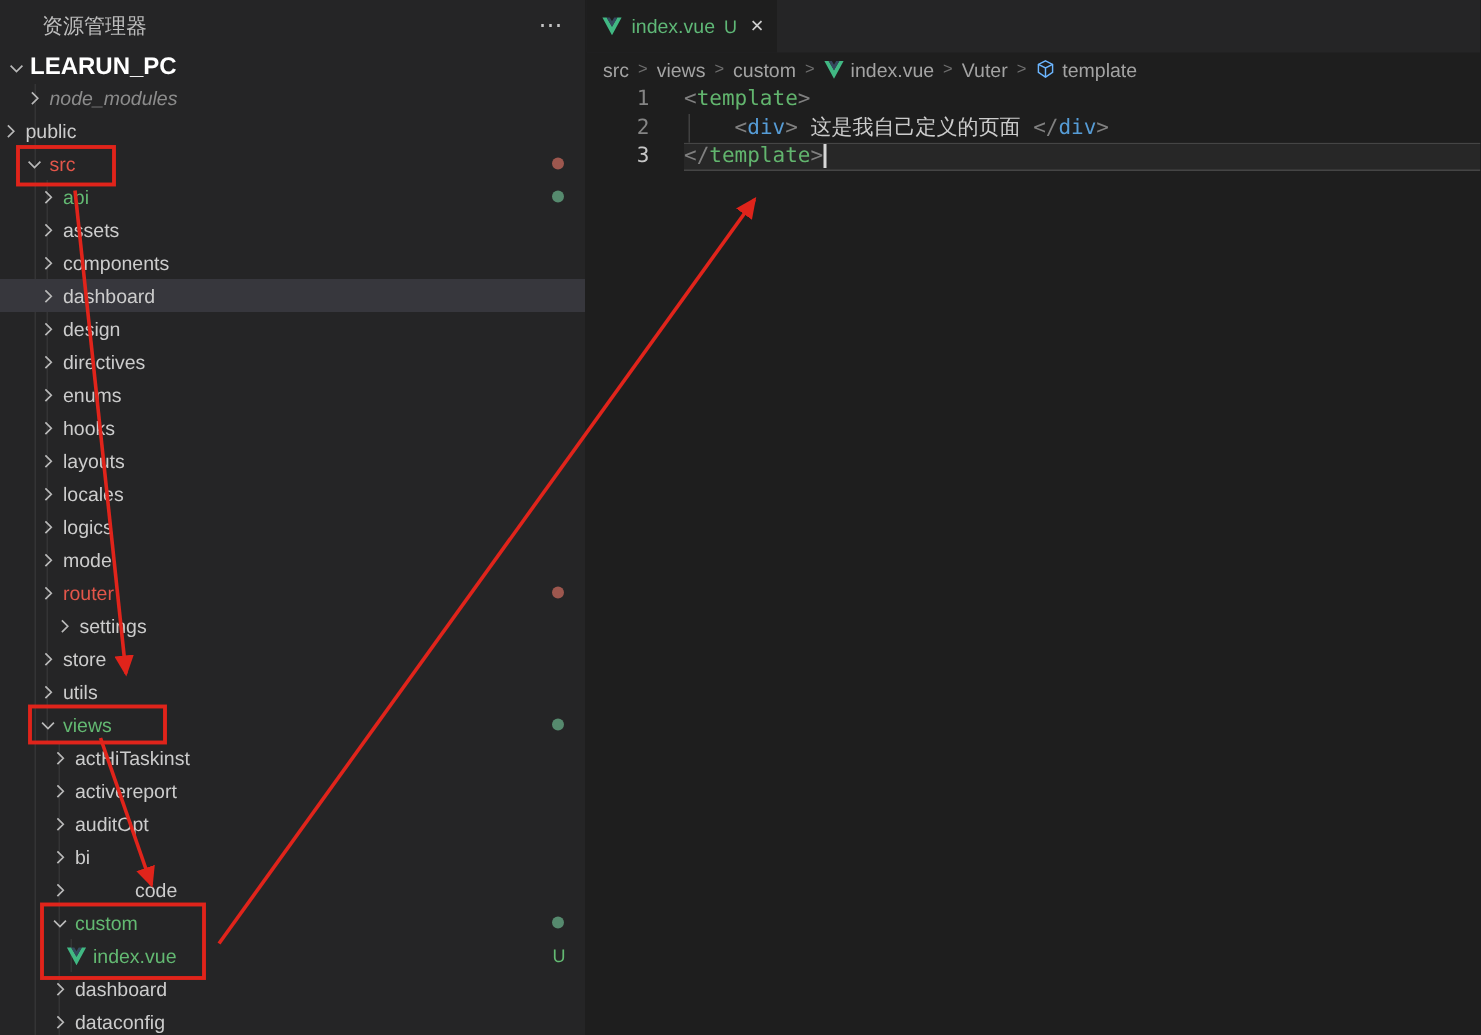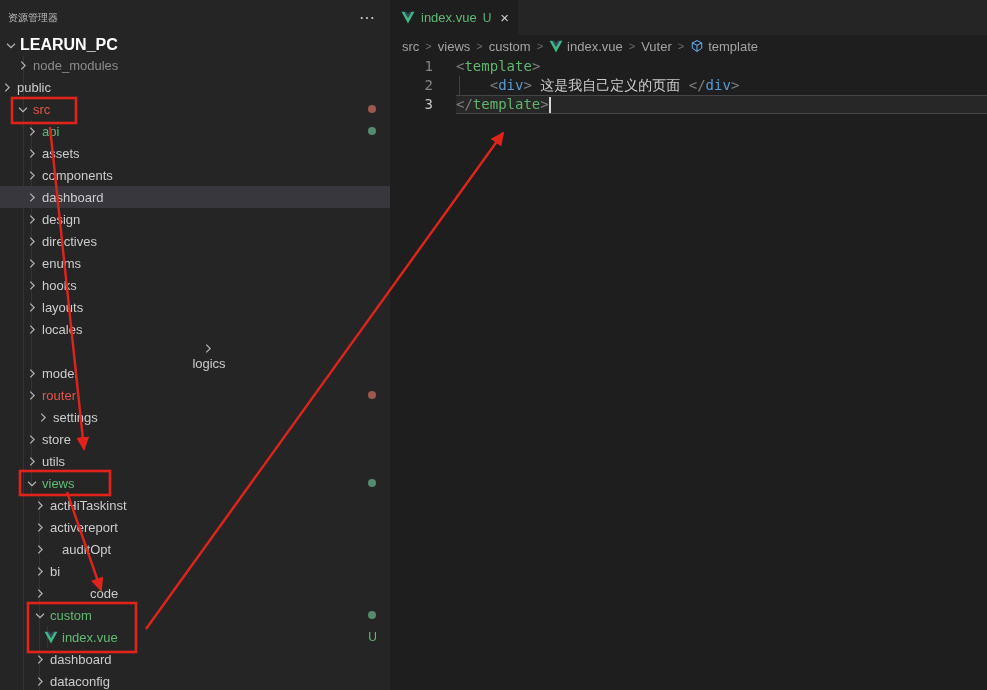--- a/index.html
+++ b/index.html
@@ -4,21 +4,21 @@
 <style>
   * { margin:0; padding:0; box-sizing:border-box; }
   html,body { width:987px; height:690px; overflow:hidden; background:#1e1e1e;
     font-family:"Liberation Sans", sans-serif; }
   .stage { position:relative; width:987px; height:690px; }
 
   
   .sidebar { position:absolute; left:0; top:0; width:390px; height:690px;
     background:#252526; color:#cccccc; }
   .sb-header { position:relative; height:35px; line-height:35px; }
-  .sb-title { position:absolute; left:8px; top:0; font-size:10px; color:#bdbdbd; }
+  .sb-title { position:absolute; left:28px; top:0; font-size:14px; color:#bdbdbd; }
   .sb-more { position:absolute; right:14px; top:0; font-size:16px; color:#c5c5c5;
     letter-spacing:1px; cursor:pointer; }
   .sb-root { position:relative; height:20px; display:flex; align-items:center; }
   .sb-root .twisty { margin-left:4px; }
   .sb-root .lbl { font-weight:bold; font-size:16px; color:#ffffff; margin-left:2px; }
   .tree { position:absolute; left:0; top:54px; width:390px; }
   .tree-row { position:relative; height:22px; display:flex; align-items:center;
     width:390px; font-size:13px; cursor:pointer; }
   .tree-row.selected { background:#37373d; }
   .twisty { width:14px; height:16px; display:inline-flex; align-items:center;
@@ -86,21 +86,21 @@
           </svg>
         </span>
       <span class="lbl">LEARUN_PC</span>
     </div>
 
     <div class="guide" style="left:23px; top:56px; height:634px;"></div>
     <div class="guide" style="left:31px; top:120px; height:374px;"></div>
     <div class="guide" style="left:39px; top:494px; height:196px;"></div>
     <div class="guide" style="left:47px; top:626px; height:22px;"></div>
     <div class="tree" id="tree">
-        <div class="tree-row" style="padding-left: 16px;">
+        <div class="tree-row" style="padding-left: 16px; font-style: italic;">
           <span class="twisty">
             <svg width="15" height="15" viewBox="0 0 16 16">
               <path d="M6 3.5l4.5 4.5L6 12.5" stroke="#b8b8b8" stroke-width="1.3" fill="none"></path>
             </svg>
           </span>
           <span class="lbl c-dim">node_modules</span>
         </div>
         <div class="tree-row" style="">
           <span class="twisty">
             <svg width="15" height="15" viewBox="0 0 16 16">
@@ -192,21 +192,21 @@
           <span class="lbl c-default">layouts</span>
         </div>
         <div class="tree-row" style="padding-left: 25px;">
           <span class="twisty">
             <svg width="15" height="15" viewBox="0 0 16 16">
               <path d="M6 3.5l4.5 4.5L6 12.5" stroke="#b8b8b8" stroke-width="1.3" fill="none"></path>
             </svg>
           </span>
           <span class="lbl c-default">locales</span>
         </div>
-        <div class="tree-row" style="padding-left: 25px; flex-direction: column;">
+        <div class="tree-row" style="padding-left: 25px;">
           <span class="twisty">
             <svg width="15" height="15" viewBox="0 0 16 16">
               <path d="M6 3.5l4.5 4.5L6 12.5" stroke="#b8b8b8" stroke-width="1.3" fill="none"></path>
             </svg>
           </span>
           <span class="lbl c-default">logics</span>
         </div>
         <div class="tree-row" style="padding-left: 25px;">
           <span class="twisty">
             <svg width="15" height="15" viewBox="0 0 16 16">
@@ -266,21 +266,21 @@
           <span class="lbl c-default">actHiTaskinst</span>
         </div>
         <div class="tree-row" style="padding-left: 33px;">
           <span class="twisty">
             <svg width="15" height="15" viewBox="0 0 16 16">
               <path d="M6 3.5l4.5 4.5L6 12.5" stroke="#b8b8b8" stroke-width="1.3" fill="none"></path>
             </svg>
           </span>
           <span class="lbl c-default">activereport</span>
         </div>
-        <div class="tree-row" style="padding-left: 33px; gap: 12px;">
+        <div class="tree-row" style="padding-left: 33px;">
           <span class="twisty">
             <svg width="15" height="15" viewBox="0 0 16 16">
               <path d="M6 3.5l4.5 4.5L6 12.5" stroke="#b8b8b8" stroke-width="1.3" fill="none"></path>
             </svg>
           </span>
           <span class="lbl c-default">auditOpt</span>
         </div>
         <div class="tree-row" style="padding-left: 33px;">
           <span class="twisty">
             <svg width="15" height="15" viewBox="0 0 16 16">

